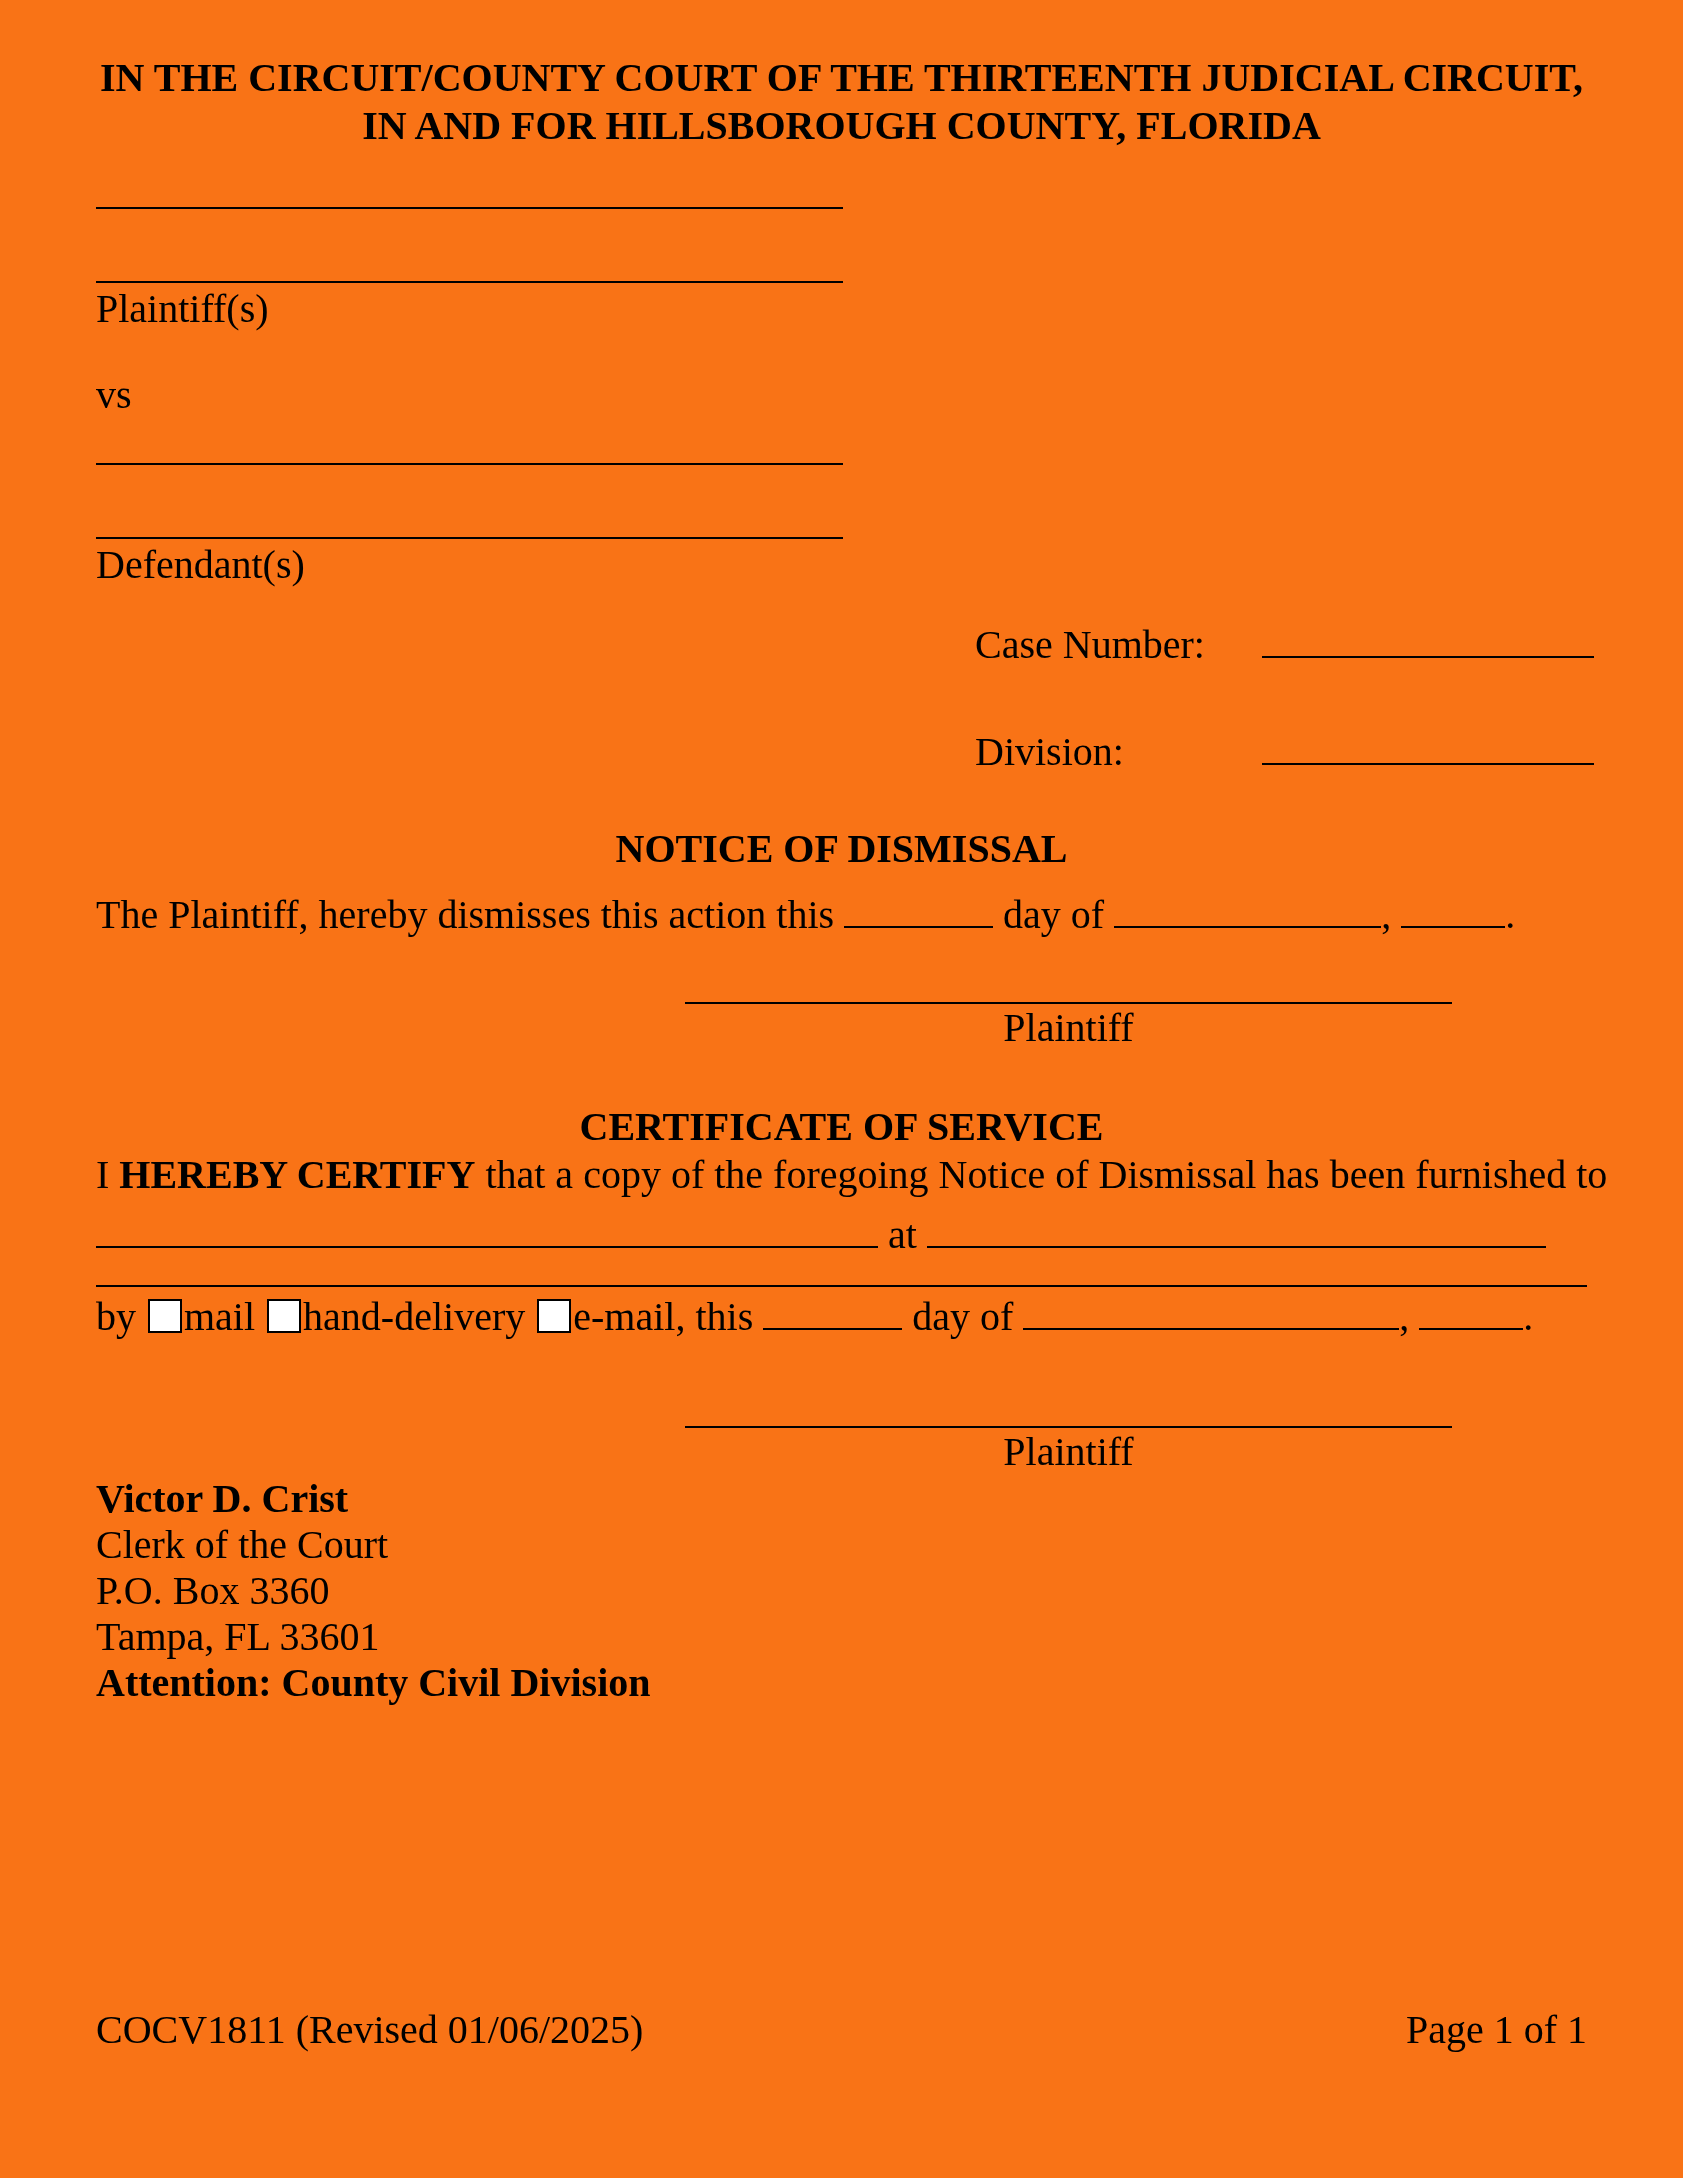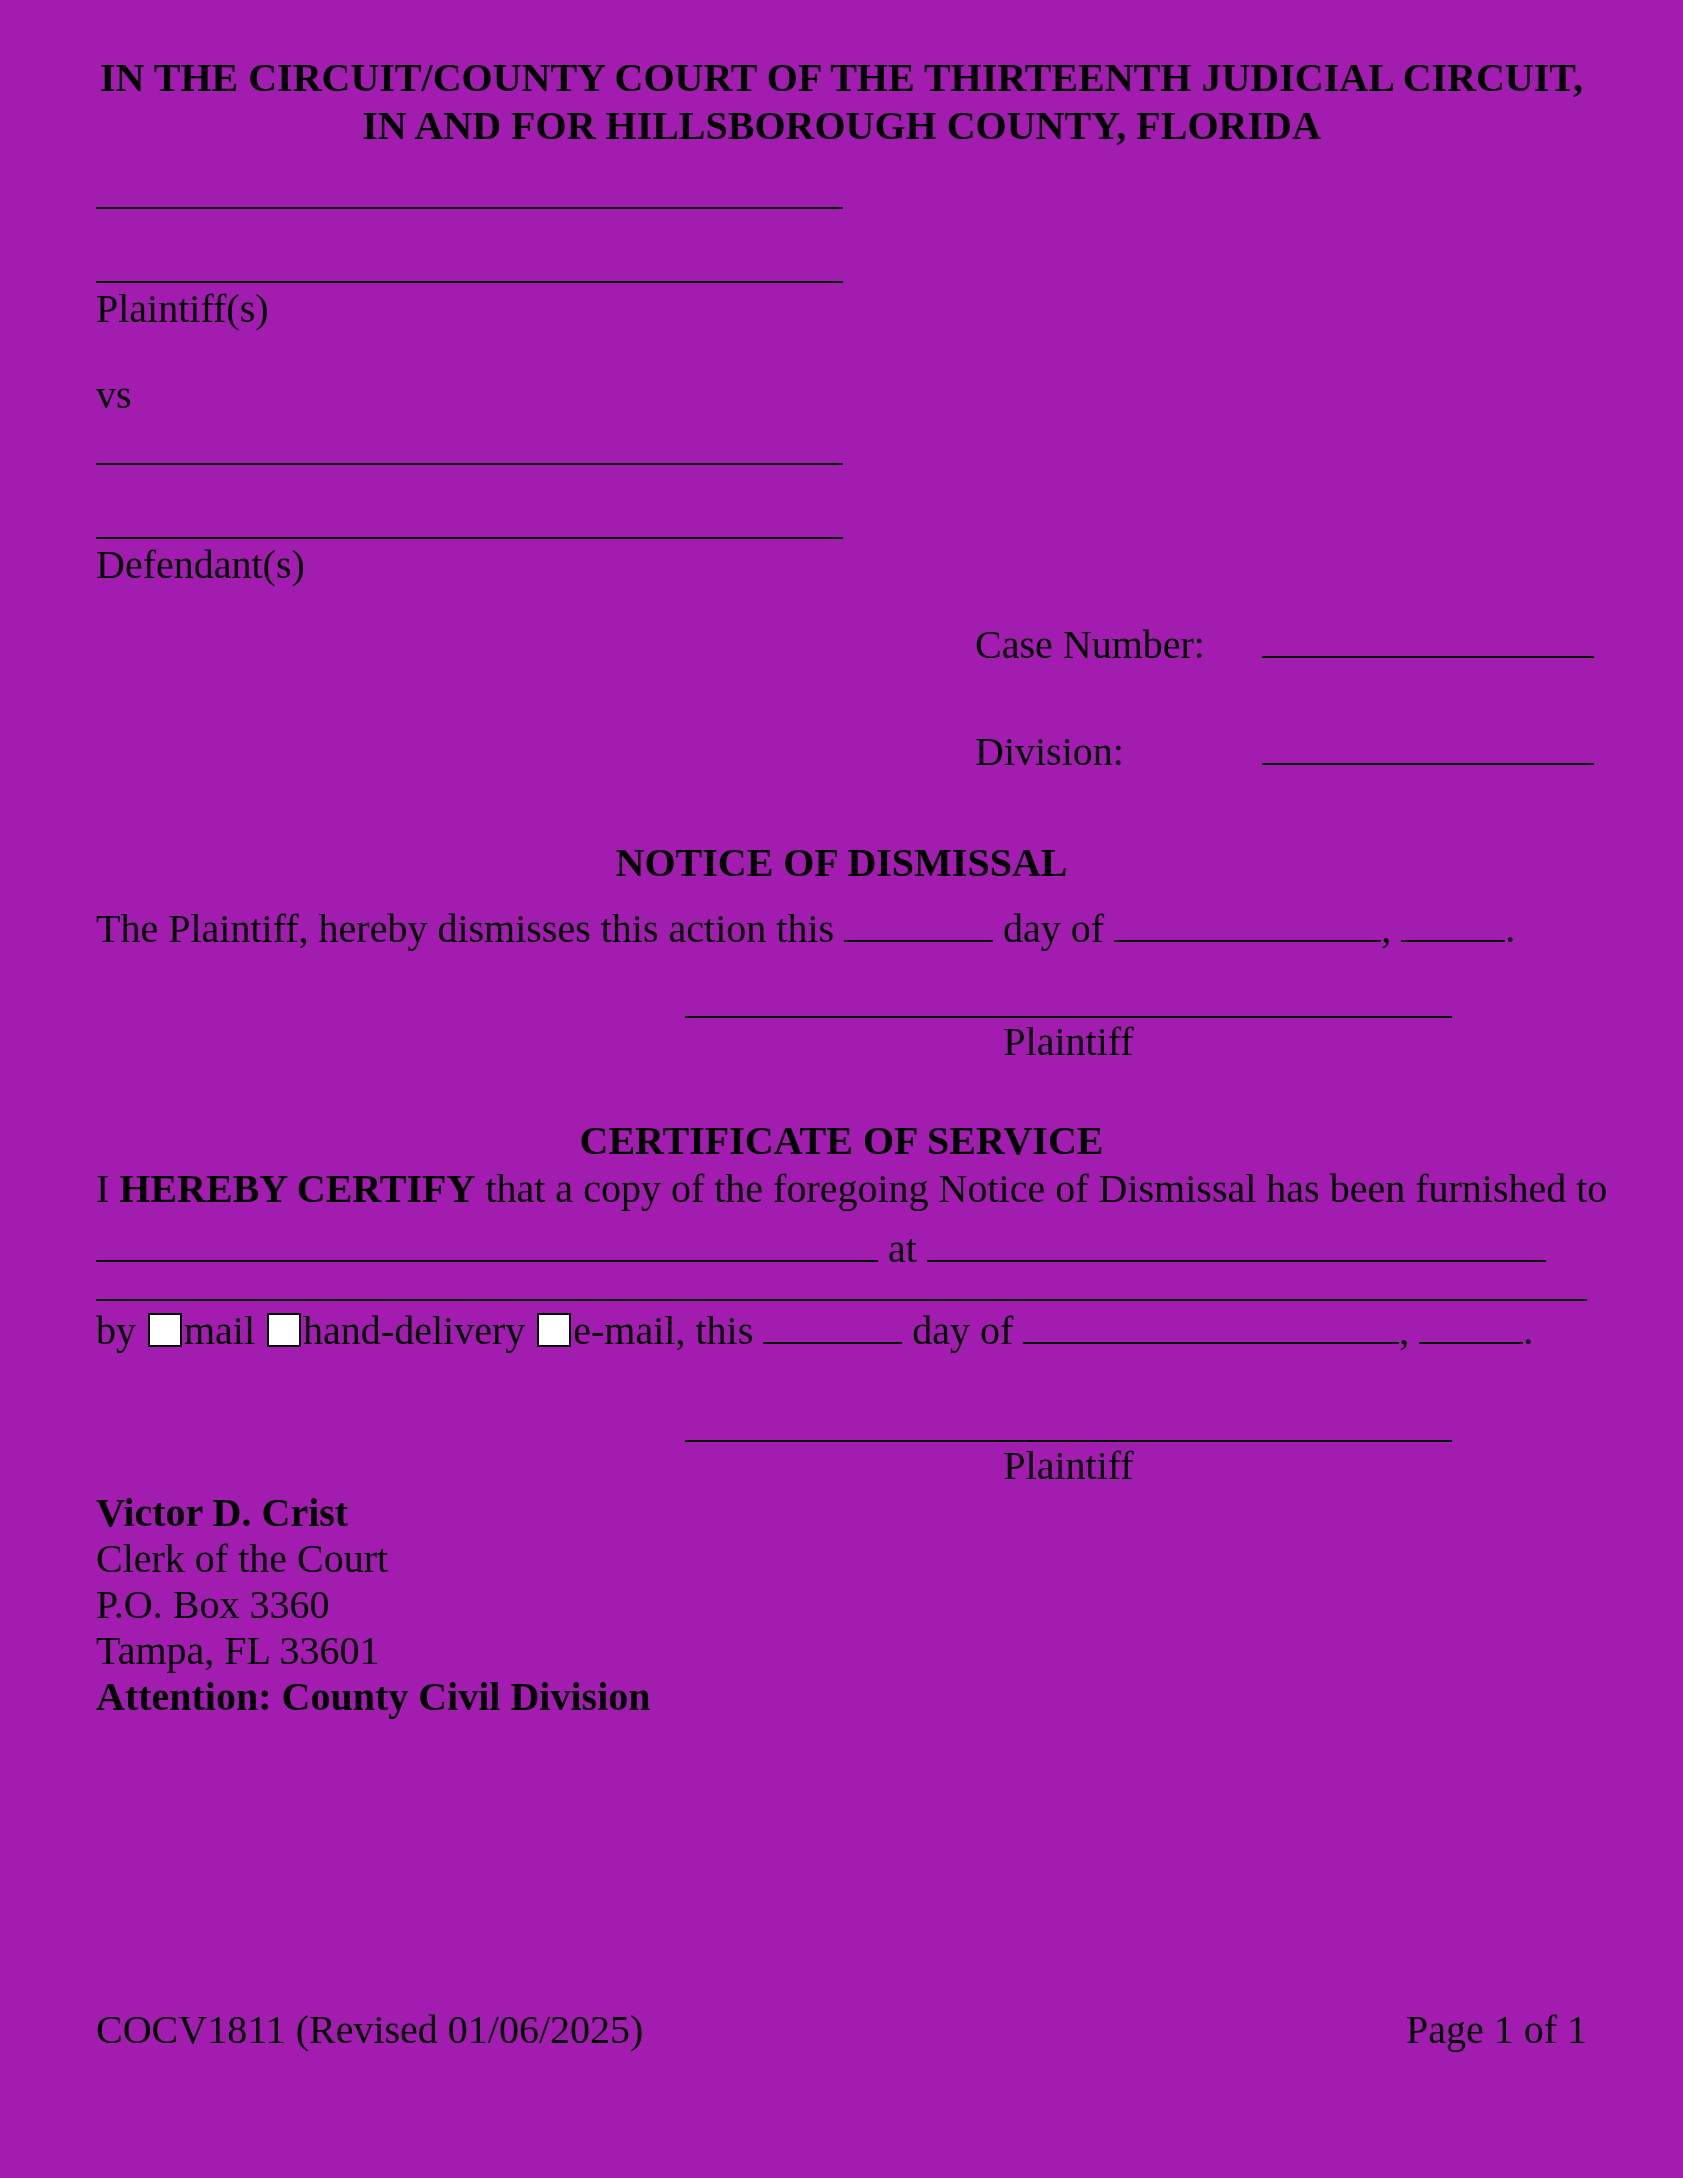--- a/index.html
+++ b/index.html
@@ -2,21 +2,21 @@
 <html><head>
 <meta charset="utf-8">
 <style>
   html, body { margin: 0; padding: 0; background: #ffffff; }
   .page {
     position: relative;
     width: 1683px;
     height: 2178px;
     box-sizing: border-box;
     padding: 54px 96px 8px 96px;
-    background: #a21caf;
+    background: #f97316;
     color: #000000;
     font-family: "Liberation Serif", serif;
     font-size: 40px;
     line-height: 1.2;
     overflow: hidden;
   }
   .bold { font-weight: bold; }
   .center { text-align: center; }
   .nowrap { white-space: nowrap; }
 
@@ -42,21 +42,21 @@
   .plaintiff-label { margin-top: 2px; }
   .vs { margin-top: 38px; }
   .rule-3 { margin-top: 44px; }
   .rule-4 { margin-top: 72px; }
   .defendant-label { margin-top: 2px; }
 
   .case-block { margin-top: 32px; margin-left: 879px; }
   .case-row + .case-row { margin-top: 59px; }
   .case-label { display: inline-block; width: 287px; }
 
-  .notice-title { margin-top: 63px; }
+  .notice-title { margin-top: 49px; }
   .notice-sentence { margin-top: 18px; }
 
   .sig-block { margin-top: 63px; margin-left: 589px; width: 767px; }
   .sig-line { height: 0; border-bottom: 2px solid #000; }
   .sig-label { text-align: center; }
 
   .cert-title { margin-top: 51px; }
   .certify-sentence { }
   .at-row { margin-top: 12px; }
   .full-rule { margin-top: 26px; width: 100%; height: 0; border-bottom: 2px solid #000; }

